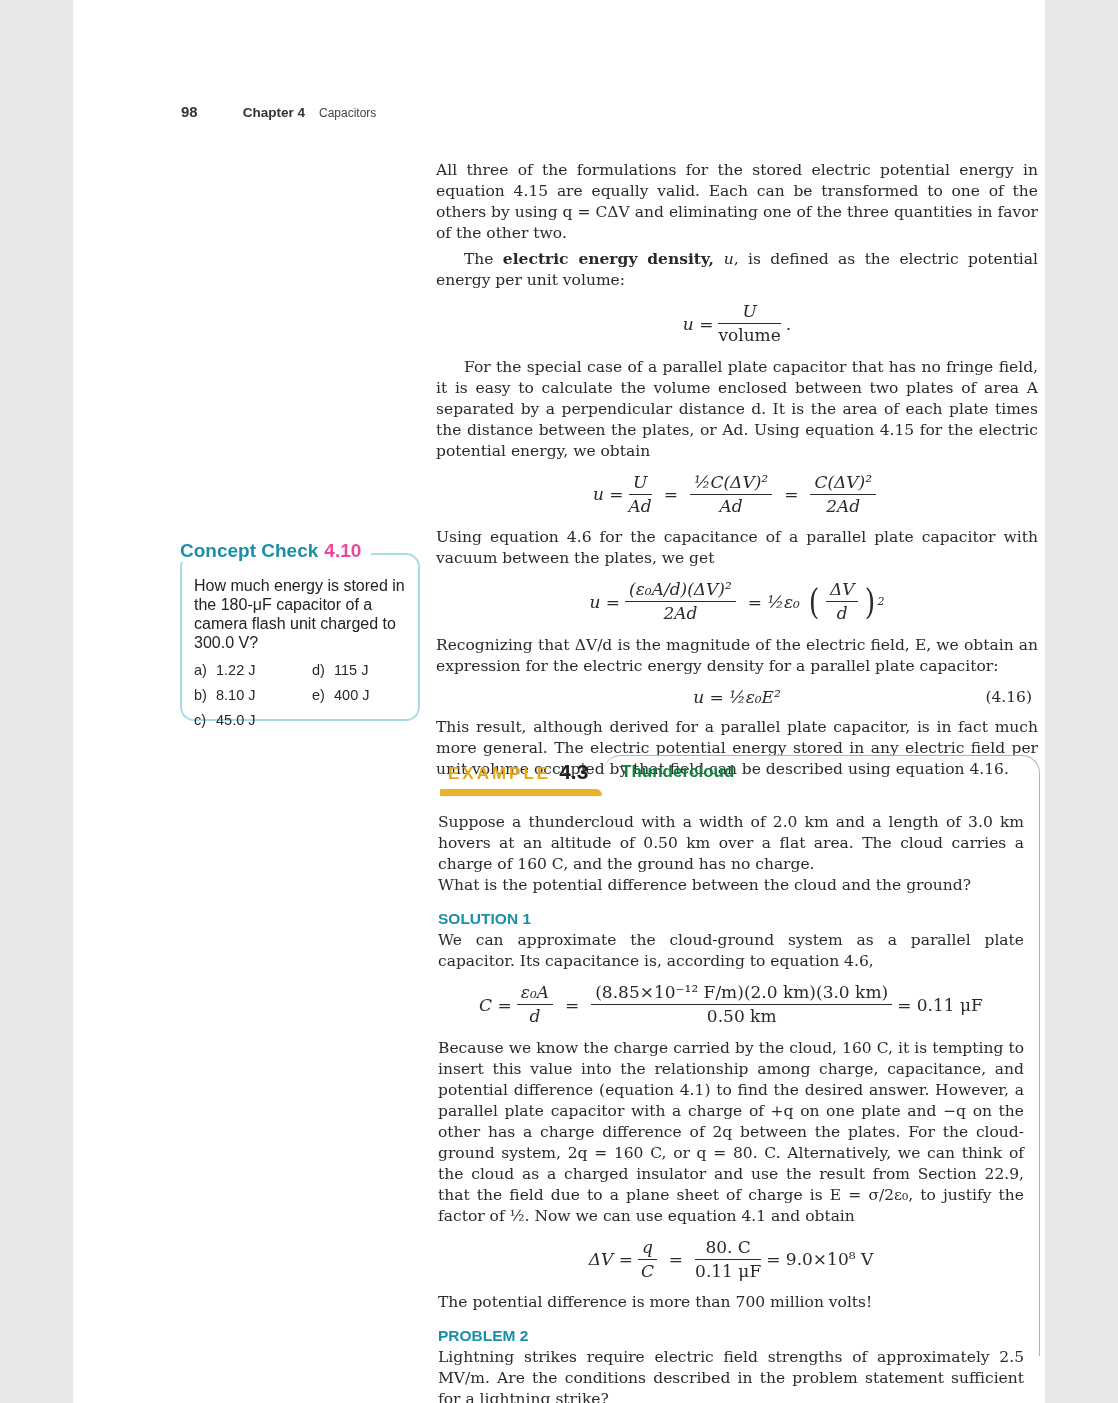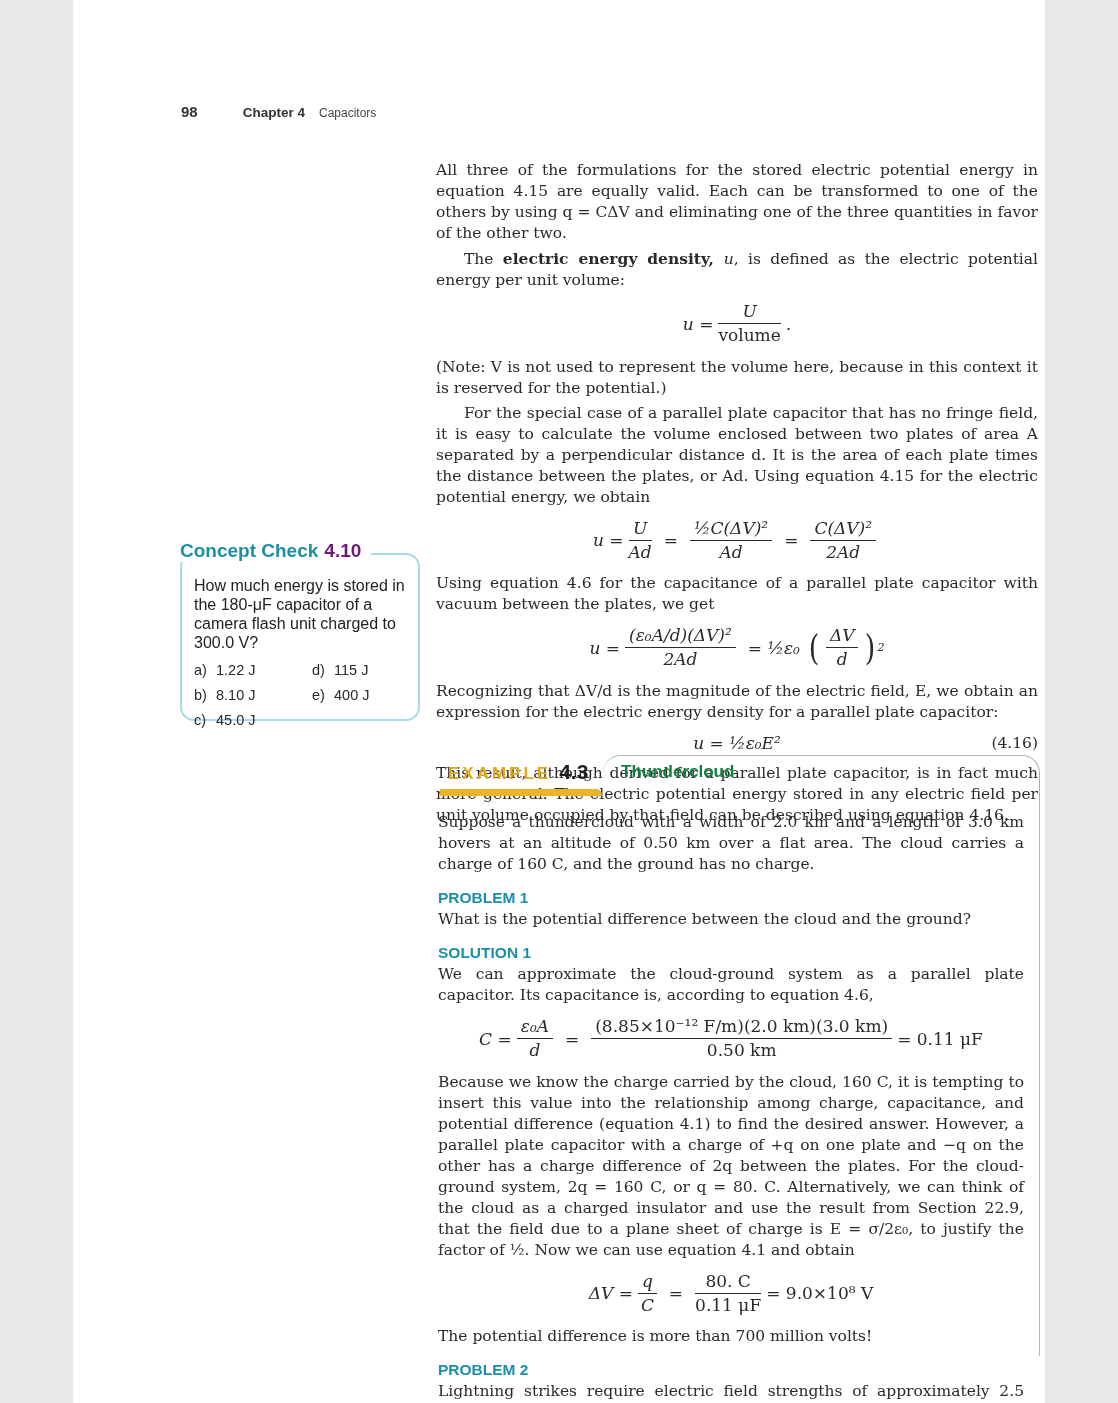--- a/index.html
+++ b/index.html
@@ -26,28 +26,28 @@
         font-size:17px; font-style:italic; margin:10px 0; position:relative; }
   .eq .gap { margin:0 7px; }
   .frac { display:inline-flex; flex-direction:column; text-align:center;
           vertical-align:middle; margin:0 5px; line-height:1.25; }
   .frac .num { border-bottom:1.4px solid #2a2a2a; padding:0 4px 1px; }
   .frac .den { padding-top:1px; }
   .rm { font-style:normal; }
   .bigp { font-style:normal; font-size:36px; font-weight:300; line-height:0;
           transform:scaleX(0.75); display:inline-block; }
   .eq sup { font-size:11px; vertical-align:14px; }
-  .eq-label { position:absolute; right:0; font-style:normal; font-size:15.5px; }
+  .eq-label { position:absolute; right:6px; font-style:normal; font-size:15.5px; }
 
   
   .cc { position:absolute; left:107px; top:540px; width:238px;
         font-family:"Liberation Sans", sans-serif; }
   .cc-title { position:relative; z-index:2; display:inline-block; background:#fff;
               padding:0 10px 0 0; font-weight:bold; font-size:19px; color:#1b8fa8; }
-  .cc-title .num { color:#701a75; margin-left:6px; }
+  .cc-title .num { color:#ec4899; margin-left:6px; }
   .cc-panel { position:absolute; top:13px; left:0; width:236px; height:164px;
               border:2px solid #aadbe8; border-radius:14px; z-index:1; }
   .cc-body { position:relative; z-index:3; padding:14px 2px 0 14px; }
   .cc-q { font-size:16px; line-height:19px; color:#222; margin:0 0 10px 0; }
   .cc-opts { display:grid; grid-template-columns:118px 90px; row-gap:9px; font-size:14.5px; }
   .cc-opt { display:flex; }
   .cc-opt .lab { width:22px; }
 
   
   .example { position:absolute; left:363px; top:752px; width:604px; height:604px; }
@@ -116,21 +116,20 @@
 
     <div class="eq">
       <span>u =</span>
       <span class="frac">
           <span class="num">U</span>
           <span class="den rm">volume</span>
         </span>
       <span class="rm">.</span>
     </div>
 
-    <p class="body-text">(Note: V is not used to represent the volume here, because in this context it is reserved for the potential.)</p>
 
     <p class="body-text indent mt4">For the special case of a parallel plate capacitor that has no fringe field, it is easy to calculate the volume enclosed between two plates of area A separated by a perpendicular distance d. It is the area of each plate times the distance between the plates, or Ad. Using equation 4.15 for the electric potential energy, we obtain</p>
 
     <div class="eq">
       <span>u =</span>
       <span class="frac">
           <span class="num">U</span>
           <span class="den">Ad</span>
         </span>
       <span class="gap rm">=</span>
@@ -178,21 +177,20 @@
     <div class="ex-head">
       <div class="ex-kicker">
         <span class="ex-word">EXAMPLE</span><span class="ex-num">4.3</span>
       </div>
       <div class="swoosh"></div>
       <div class="ex-title">Thundercloud</div>
     </div>
     <div class="ex-content">
       <p class="body-text">Suppose a thundercloud with a width of 2.0 km and a length of 3.0 km hovers at an altitude of 0.50 km over a flat area. The cloud carries a charge of 160 C, and the ground has no charge.</p>
 
-      <div class="subhead">PROBLEM 1</div>
       <p class="body-text">What is the potential difference between the cloud and the ground?</p>
 
       <div class="subhead">SOLUTION 1</div>
       <p class="body-text">We can approximate the cloud-ground system as a parallel plate capacitor. Its capacitance is, according to equation 4.6,</p>
 
       <div class="eq">
         <span>C =</span>
         <span class="frac">
             <span class="num">ε₀A</span>
             <span class="den">d</span>

